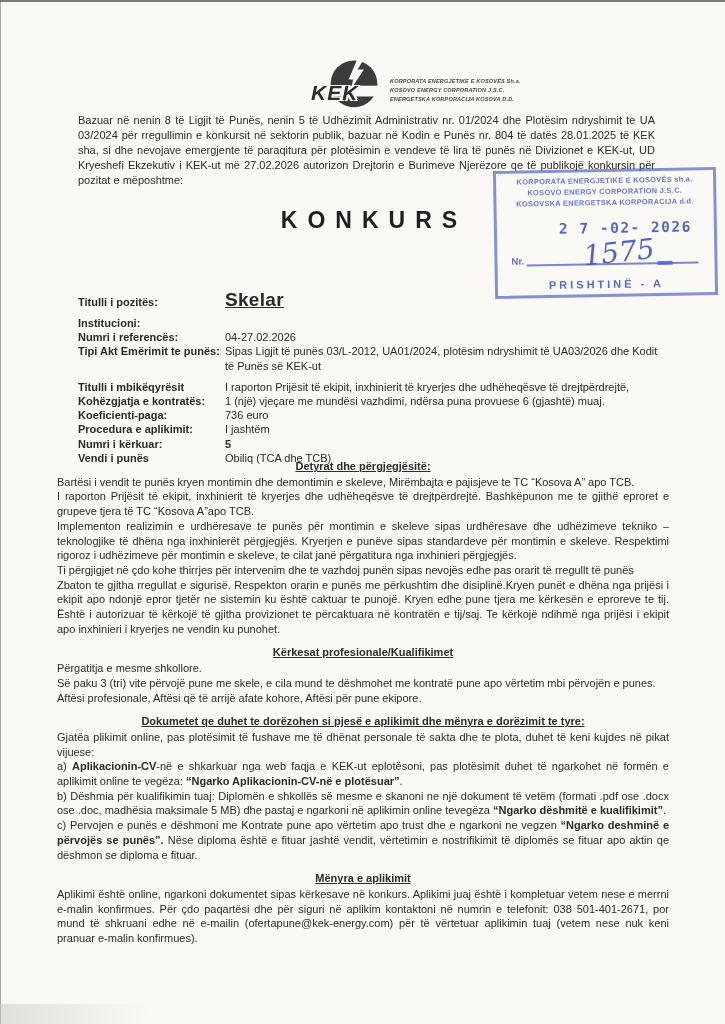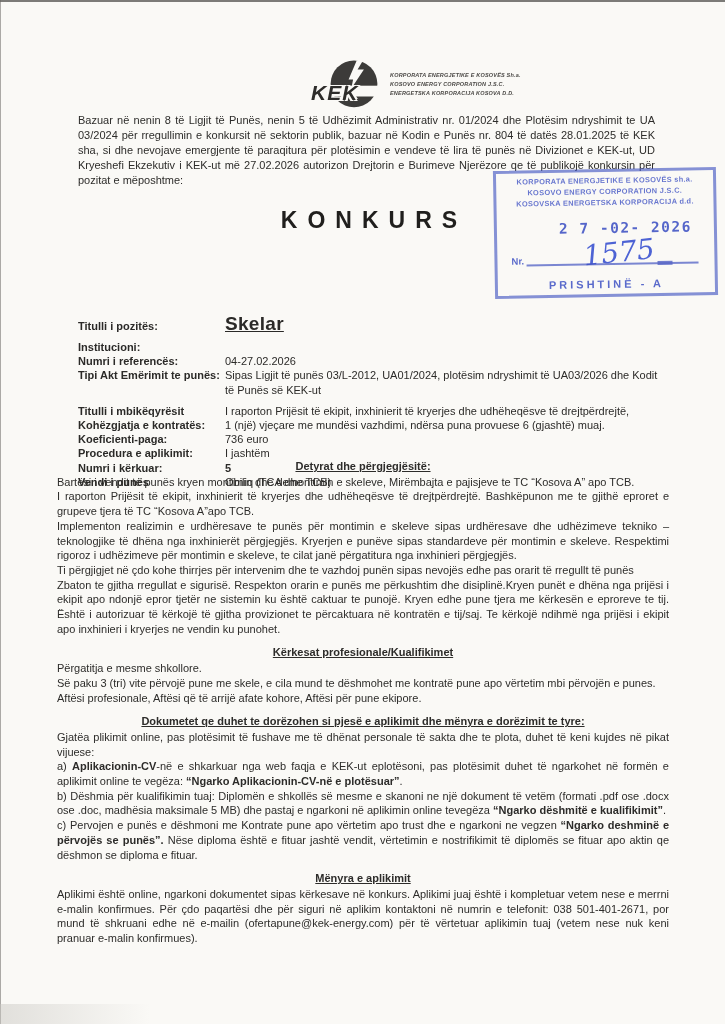--- a/index.html
+++ b/index.html
@@ -7,21 +7,21 @@
   body { font-family:"Liberation Sans", sans-serif; background:#e9e7e2; }
   .page { position:relative; width:725px; height:1024px; background:#faf9f6; overflow:hidden; color:#2b2a28; }
 
   
   .edge-top { position:absolute; top:0; left:0; right:0; height:2px; background:#52504d; opacity:.75; }
   .edge-left { position:absolute; top:0; left:0; bottom:0; width:1px; background:#6a6865; opacity:.55; }
   .edge-smudge { position:absolute; left:0; bottom:0; width:150px; height:20px;
                  background:linear-gradient(90deg,#c8c6c1,rgba(250,249,246,0)); opacity:.5; }
 
   
-  .logo-row { position:absolute; top:56px; left:327px; display:flex; align-items:flex-start; gap:9px; }
+  .logo-row { position:absolute; top:56px; left:327px; display:flex; align-items:center; gap:9px; }
   .logo-mark { position:relative; width:54px; height:54px; }
   .logo-acronym { position:absolute; left:-16px; top:25px; font-size:21px; font-weight:bold; font-style:italic;
                   color:#2e2d2b; letter-spacing:1px;
                   text-shadow:-2px -1px 0 #faf9f6, 2px -1px 0 #faf9f6, -2px 1px 0 #faf9f6, 2px 1px 0 #faf9f6; }
   .logo-lines { margin-top:15px; font-size:5.5px; font-weight:bold; font-style:italic; color:#4a4845;
                 line-height:1.65; letter-spacing:.2px; white-space:nowrap; }
 
   
   .intro { position:absolute; top:113px; left:78px; width:577px; font-size:11px; line-height:15px;
            text-align:justify; color:#2d2c2a; }
@@ -42,21 +42,21 @@
   .stamp-line::after { content:""; position:absolute; right:26px; bottom:-3px; width:15px; height:4px;
                        background:rgba(62,80,192,.85); }
   .stamp-city { position:absolute; bottom:4px; left:0; right:0; text-align:center; font-size:11px;
                 font-weight:bold; letter-spacing:3px; opacity:.85; }
 
   
   .title { position:absolute; top:207px; left:0; width:748px; text-align:center; font-size:23px;
            font-weight:bold; letter-spacing:10px; color:#201f1d; }
 
   
-  .fields { position:absolute; top:264px; left:78px; width:590px; font-size:11px; }
+  .fields { position:absolute; top:240px; left:78px; width:590px; font-size:11px; }
   .frow { display:flex; align-items:flex-start; }
   .flabel { flex:0 0 147px; font-weight:bold; line-height:14.2px; }
   .fvalue { flex:1; line-height:14.2px; }
   .frow-title { align-items:baseline; margin-bottom:5px; }
   .position-name { font-size:19px; font-weight:bold; text-decoration:underline; line-height:23px; letter-spacing:.3px;margin-top:48px; }
   .gap-above { margin-top:7px; }
   .fvalue-bold { font-weight:bold; }
 
   
   .sections { position:absolute; top:459px; left:57px; width:612px; font-size:11px; line-height:14.7px;

